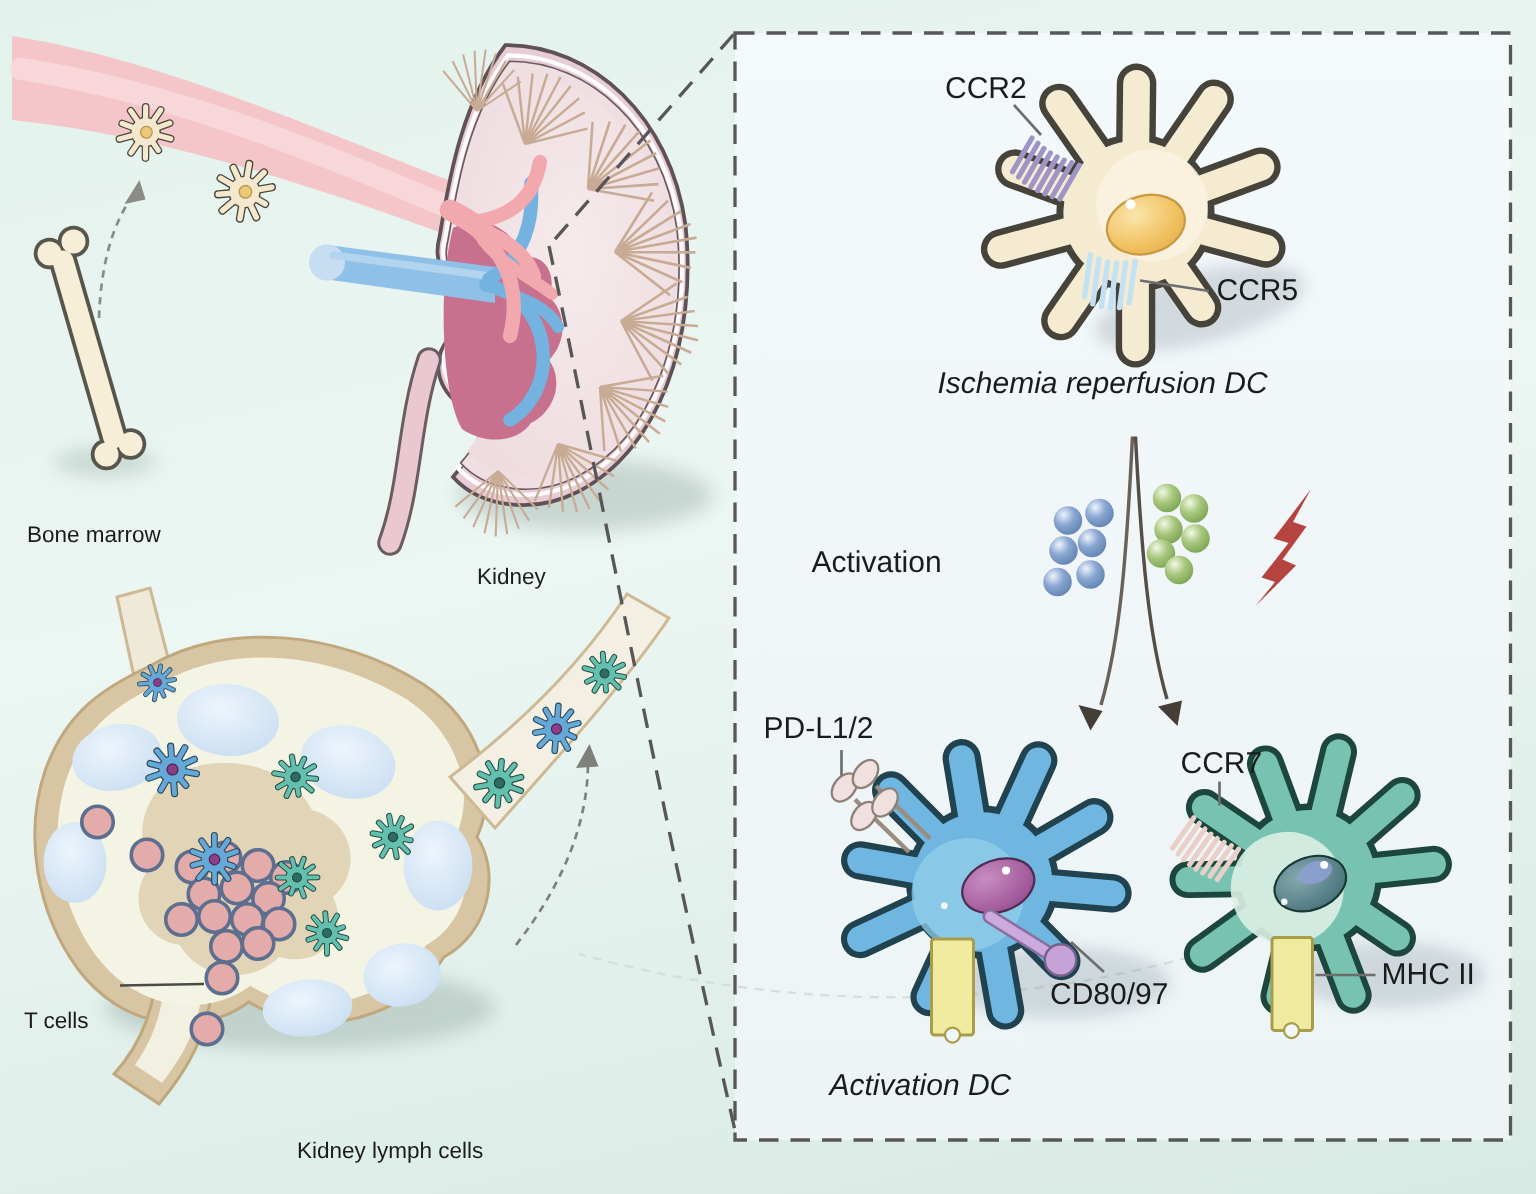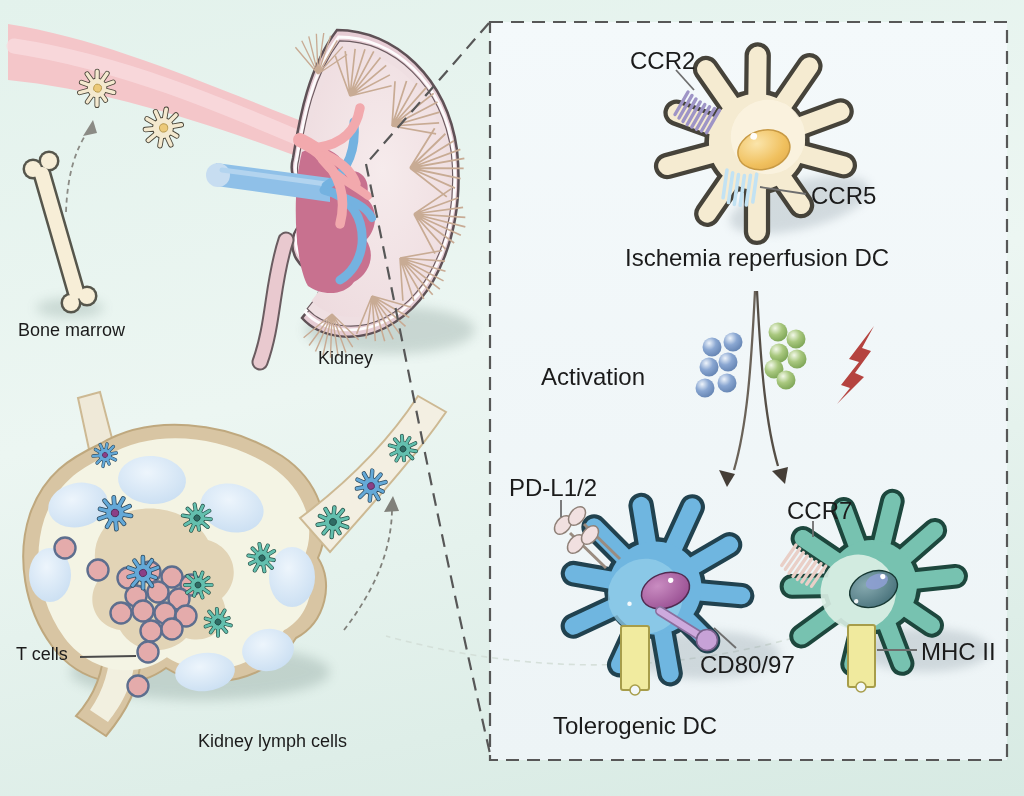--- a/index.html
+++ b/index.html
@@ -2,23 +2,23 @@
 <html><head>
 <meta charset="utf-8">
 <style>
   html,body{margin:0;padding:0;background:#cfe3dc;}
   .canvas{
     position:relative;width:1024px;height:796px;overflow:hidden;
     background:linear-gradient(168deg,#e3f2ec 0%,#ecf6f2 45%,#d7eae3 100%);
     font-family:"Liberation Sans",sans-serif;
   }
   .canvas svg{position:absolute;left:0;top:0;}
-  .lbl{position:absolute;font-size:24px;color:#1b1b1b;white-space:nowrap;line-height:1.1;}
-  .big{font-size:18px;}
-  .ctr{text-align:center;white-space:nowrap;}
+  .lbl{position:absolute;font-size:20px;color:#1b1b1b;white-space:nowrap;line-height:1.1;}
+  .big{font-size:15px;margin-top:28px;}
+  .ctr{text-align:left;white-space:nowrap;font-style:italic;}
   .sh{filter:blur(5px);opacity:.3;}
   .shl{filter:blur(6px);opacity:.22;}
 </style>
 </head>
 <body>
 
 <div class="canvas">
 <svg width="1024" height="796" viewBox="0 0 1024 796">
   <defs>
     <g id="dcArms">
@@ -443,14 +443,14 @@
 <div class="lbl big" style="left:16px;top:645px">T cells</div>
 <div class="lbl big" style="left:198px;top:732px">Kidney lymph cells</div>
 <div class="lbl" style="left:630px;top:48px">CCR2</div>
 <div class="lbl" style="left:811px;top:183px">CCR5</div>
 <div class="lbl ctr" style="left:625px;top:245px;width:240px">Ischemia reperfusion DC</div>
 <div class="lbl" style="left:541px;top:364px">Activation</div>
 <div class="lbl" style="left:509px;top:475px">PD-L1/2</div>
 <div class="lbl" style="left:787px;top:498px">CCR7</div>
 <div class="lbl" style="left:700px;top:652px">CD80/97</div>
 <div class="lbl" style="left:921px;top:639px">MHC II</div>
-<div class="lbl ctr" style="left:553px;top:713px;width:160px">Tolerogenic DC</div>
+<div class="lbl ctr" style="left:553px;top:713px;width:160px">Activation DC</div>
 </div>
 
 </body></html>

